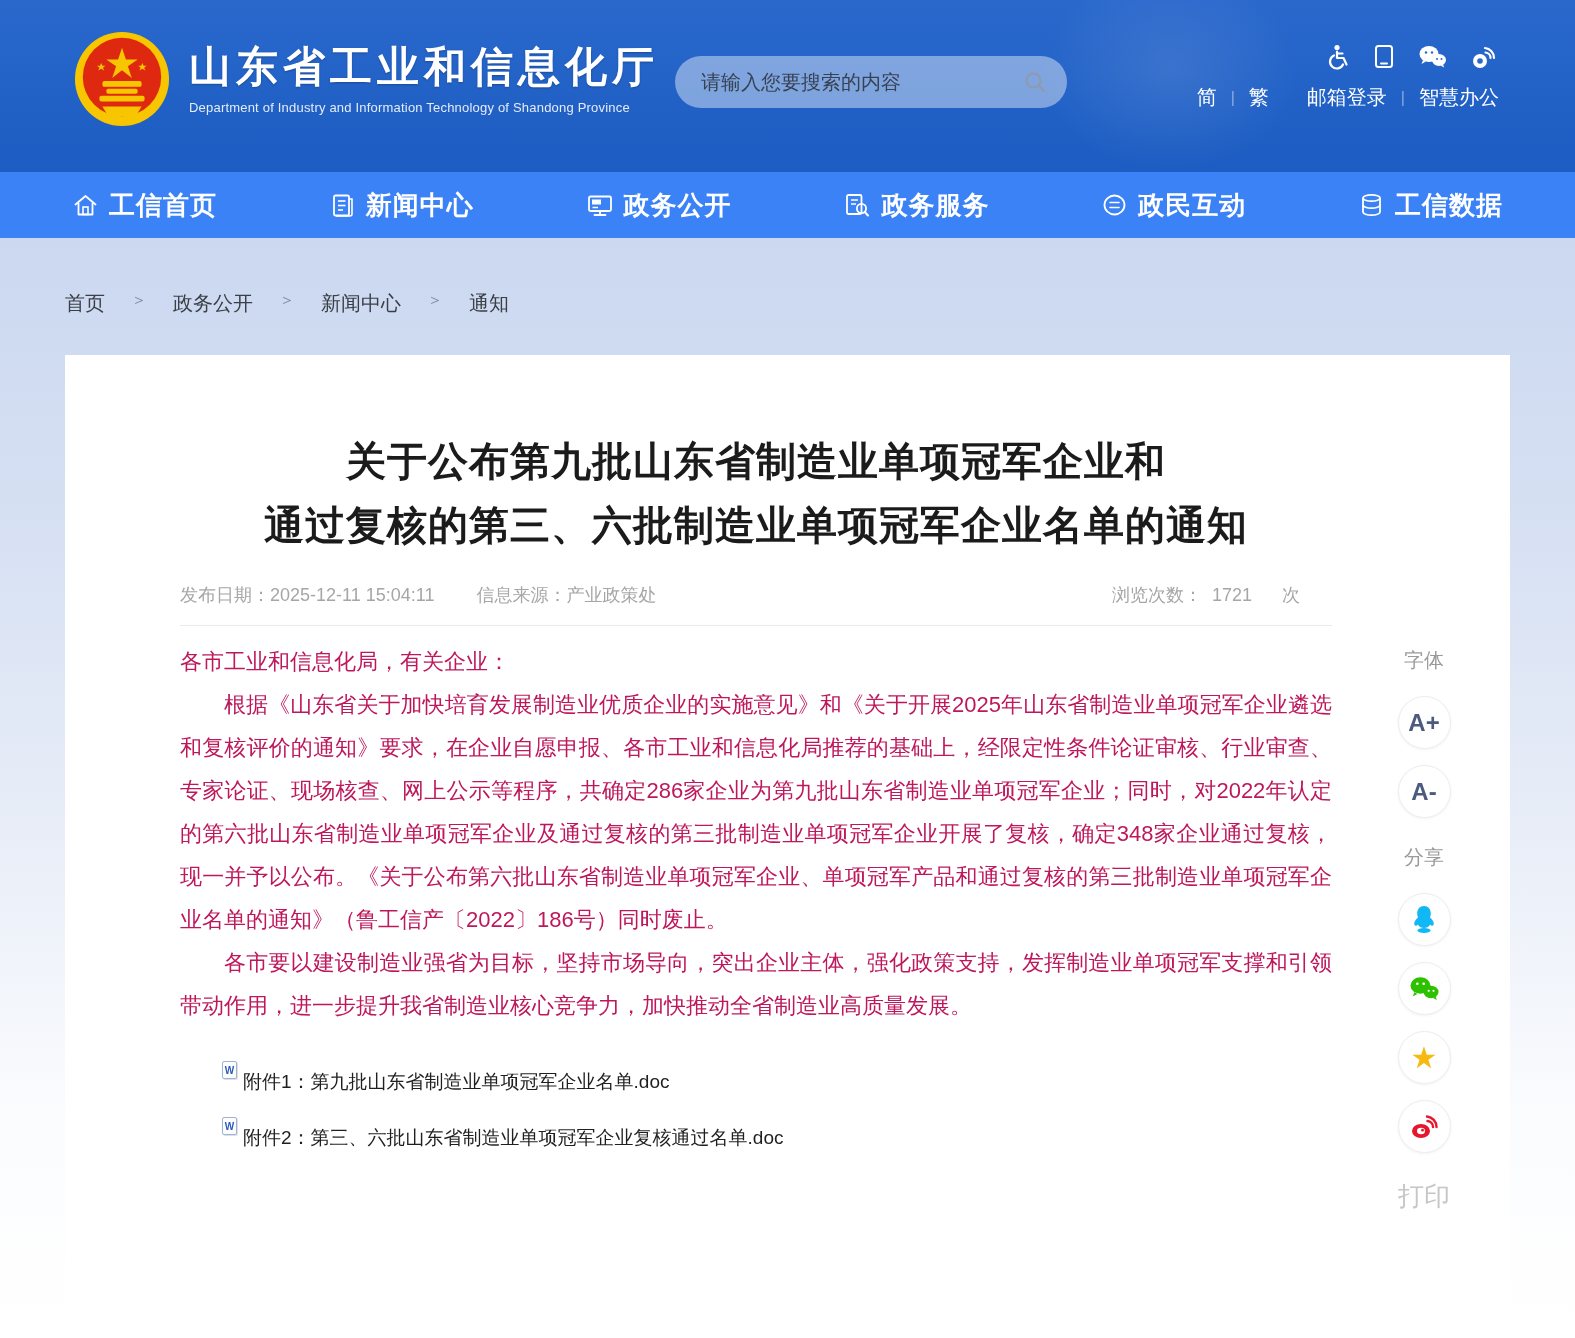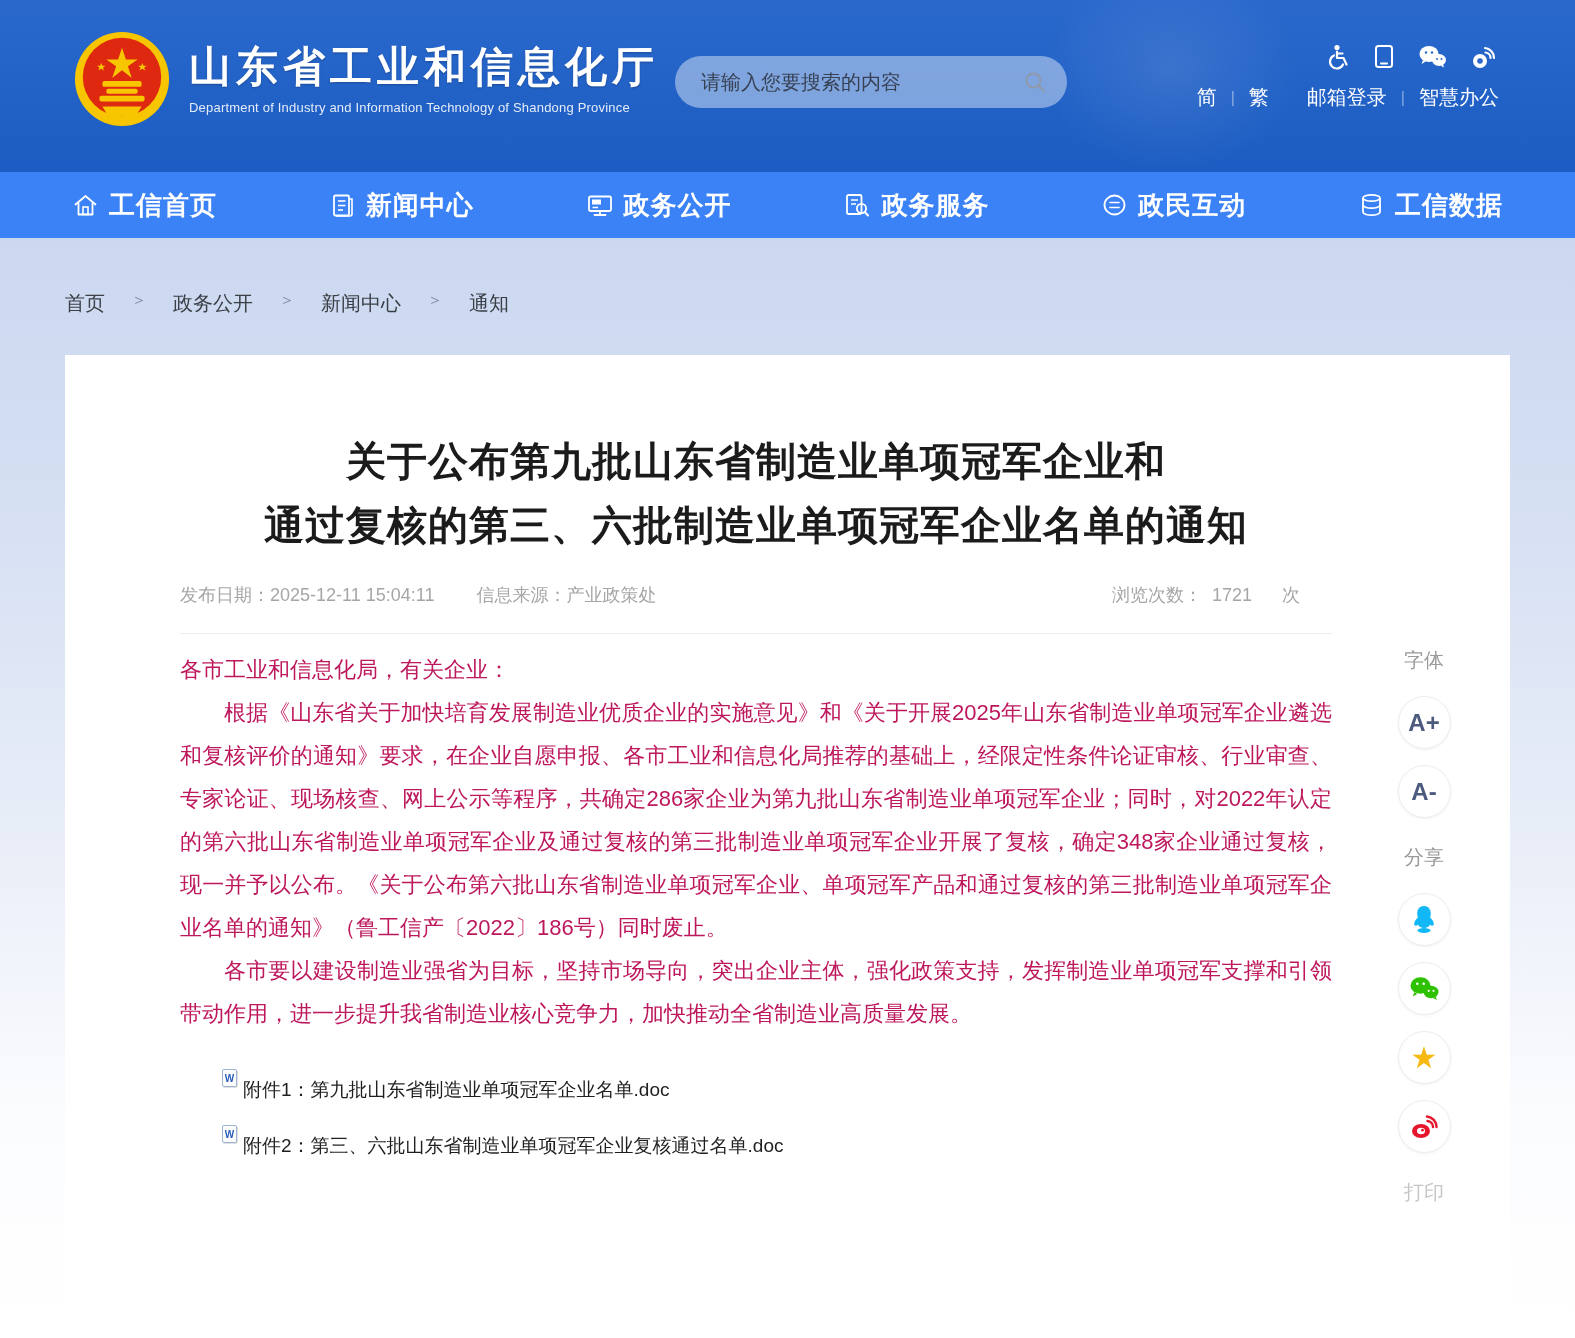--- a/index.html
+++ b/index.html
@@ -75,21 +75,21 @@
     position:absolute; left:65px; top:117px; width:1445px; height:1134px;
     background:#ffffff;
   }
   .article { position:absolute; left:115px; top:0; width:1152px; }
   .article-title {
     margin-top:74px; text-align:center; color:#1b1b1b;
     font-size:40px; font-weight:bold; line-height:64px; letter-spacing:1px;
   }
   .meta-row {
     margin-top:26px; display:flex; align-items:center;
-    font-size:18px; color:#a6a6a6; padding-bottom:26px;
+    font-size:18px; color:#a6a6a6; padding-bottom:18px;
     border-bottom:1px solid #ececec;
   }
   .meta-item { margin-right:42px; }
   .meta-views { margin-left:auto; margin-right:32px; }
   .meta-views .num { margin:0 30px 0 10px; }
 
   .article-body { margin-top:14px; font-size:22px; color:#be185d; line-height:43px; text-align:justify; }
   .article-body p.indent { text-indent:2em; }
 
   .attachments { margin-top:40px; margin-left:42px; }
@@ -107,21 +107,21 @@
   .tool-label { font-size:20px; color:#9a9a9a; margin-bottom:22px; }
   .circle-btn {
     width:53px; height:53px; border-radius:50%; background:#fff;
     border:1px solid #ededed; box-shadow:0 1px 3px rgba(0,0,0,0.05);
     display:flex; align-items:center; justify-content:center;
     margin:0 auto 16px auto; cursor:pointer;
   }
   .font-btn { font-size:24px; font-weight:bold; color:#4c5b7d; font-family:"Liberation Sans",sans-serif; }
   .share-label { margin-top:26px; }
   .qzone-star { font-size:30px; color:#F5B90F; line-height:1; }
-  .print-label { margin-top:26px; font-size:20px; color:#b9b9b9; opacity:0.8; }
+  .print-label { margin-top:26px; font-size:26px; color:#b9b9b9; opacity:0.8; }
 
   svg { overflow:visible; }
 </style>
 </head>
 <body>
 
 <div class="header">
   <div class="header-deco"></div>
 
   <div class="brand">

